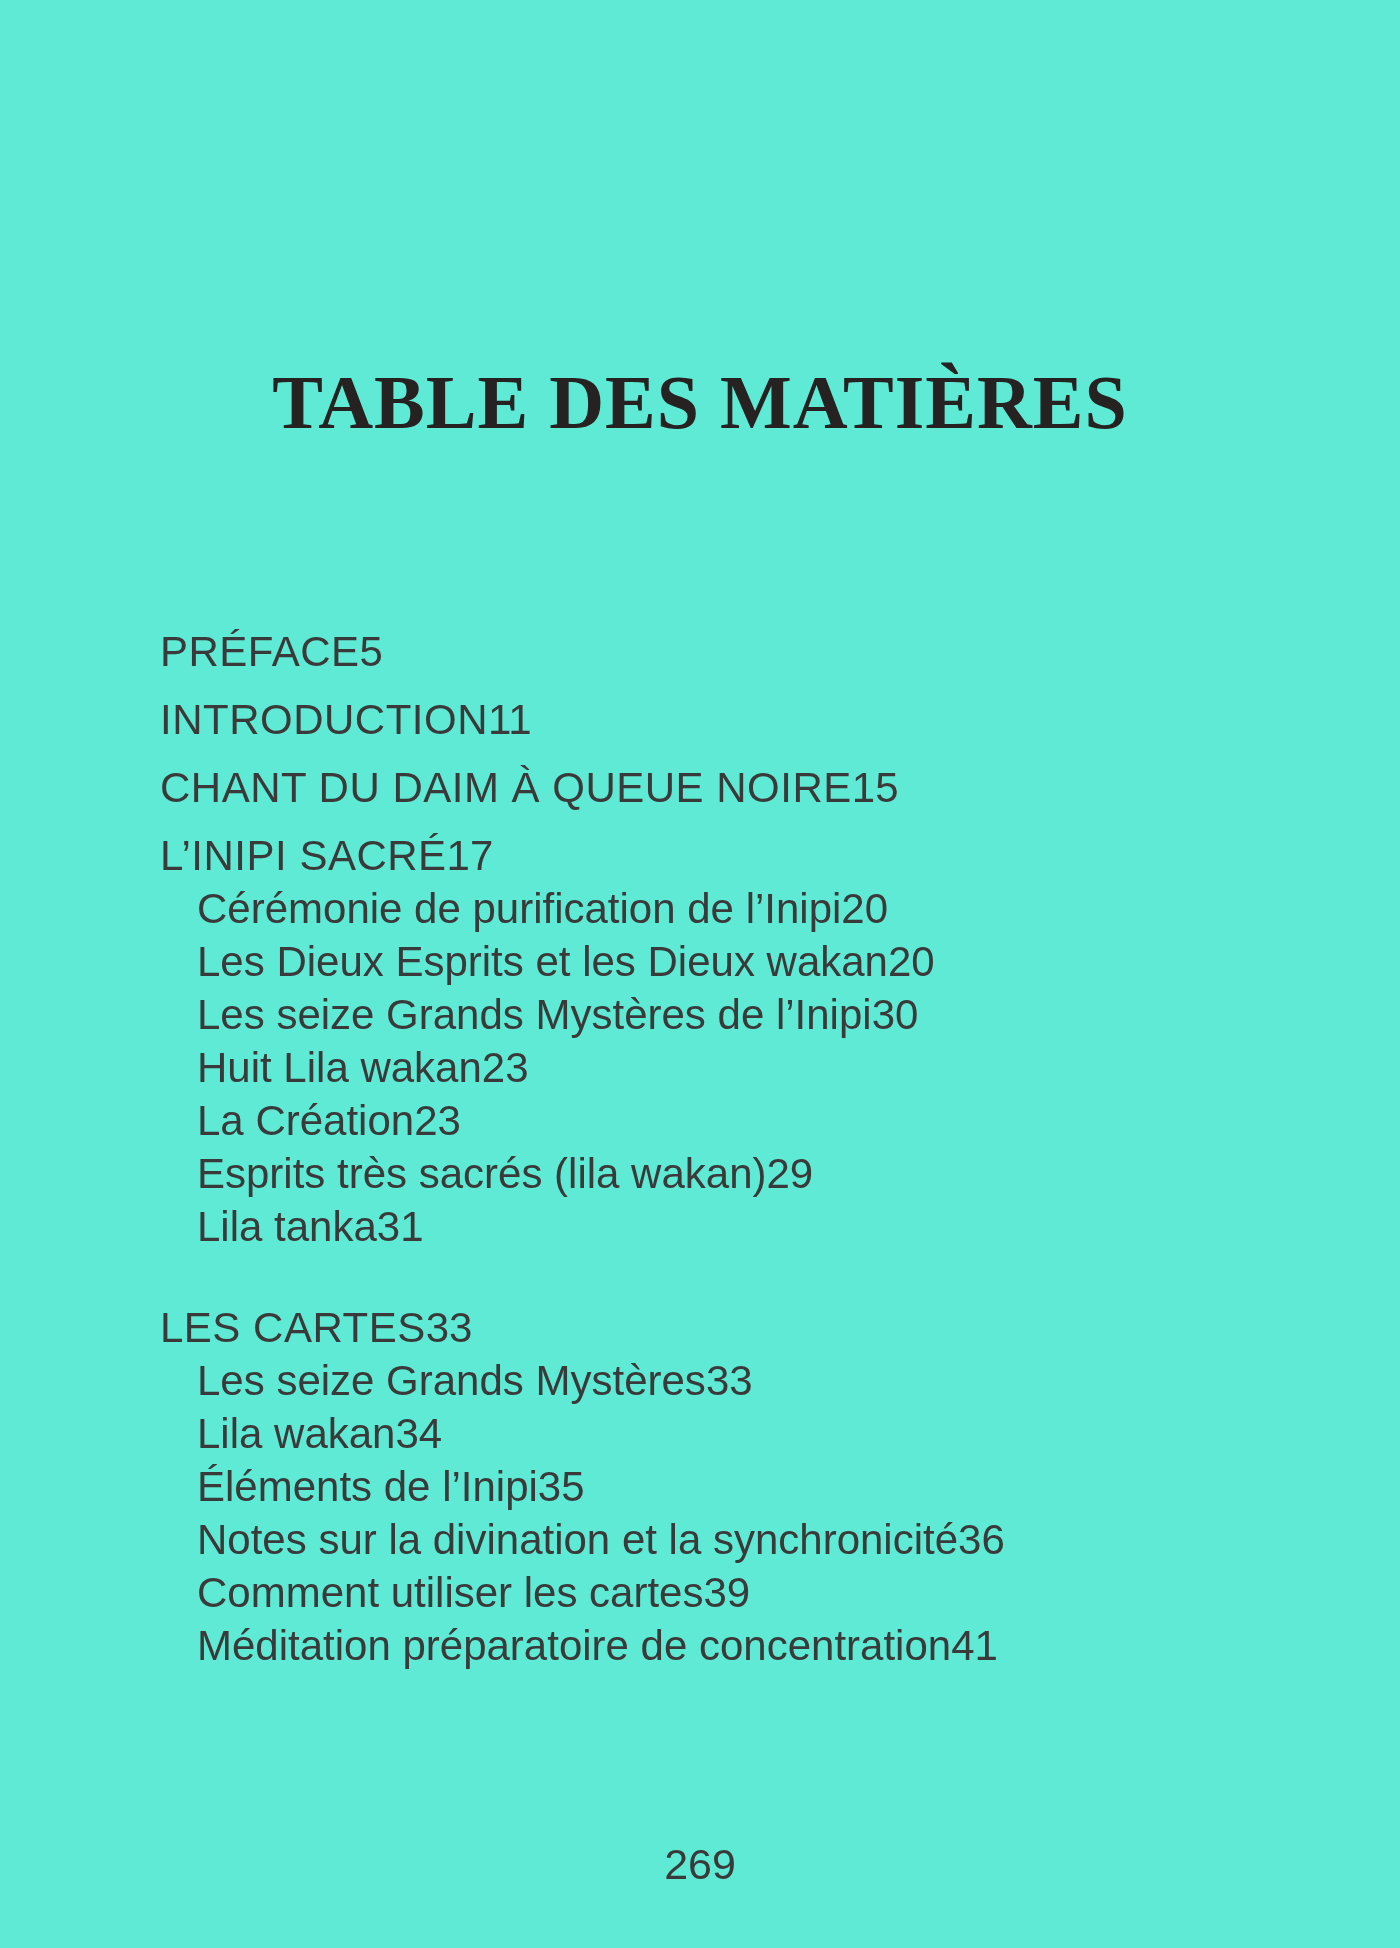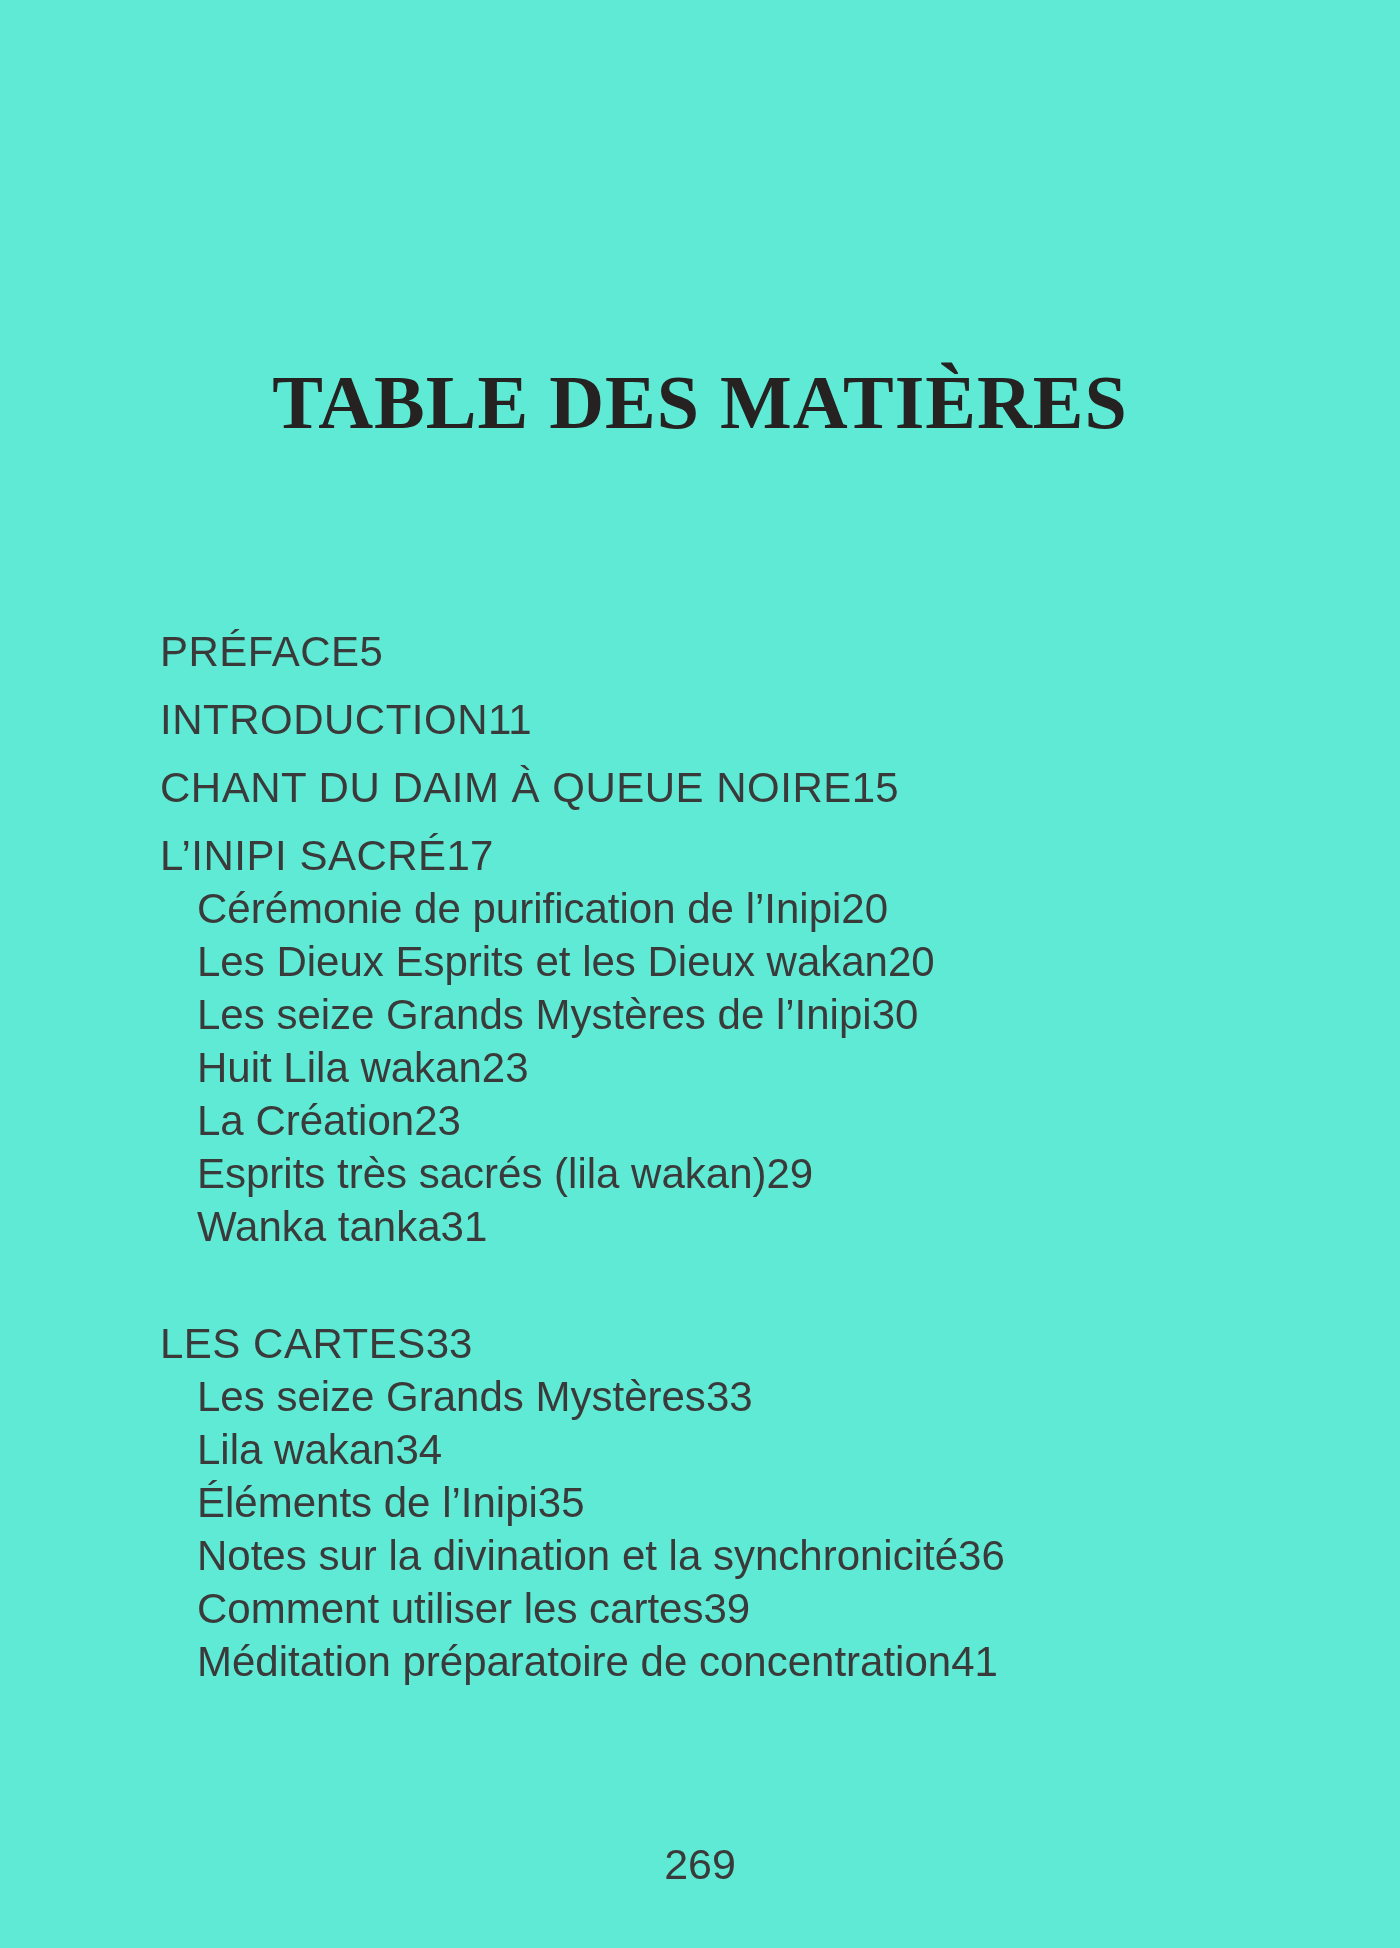--- a/index.html
+++ b/index.html
@@ -43,21 +43,21 @@
     line-height: 53px;
     white-space: nowrap;
   }
   .row.main .label {
     letter-spacing: 0.5px;
   }
   .row.main + .row.main {
     margin-top: 15px;
   }
   .row.gap-before {
-    margin-top: 64px;
+    margin-top: 48px;
   }
   .row.sub .label {
     padding-left: 37px;
   }
   .pagenum {
     text-align: right;
   }
   .footer {
     position: absolute;
     top: 1838px;
@@ -113,21 +113,21 @@
     </div>
     <div class="row sub">
       <span class="label">La Création</span>
       <span class="pagenum">23</span>
     </div>
     <div class="row sub">
       <span class="label">Esprits très sacrés (lila wakan)</span>
       <span class="pagenum">29</span>
     </div>
     <div class="row sub">
-      <span class="label">Wanka tanka</span>
+      <span class="label">Lila tanka</span>
       <span class="pagenum">31</span>
     </div>
     <div class="row main gap-before">
       <span class="label">LES CARTES</span>
       <span class="pagenum">33</span>
     </div>
     <div class="row sub">
       <span class="label">Les seize Grands Mystères</span>
       <span class="pagenum">33</span>
     </div>

